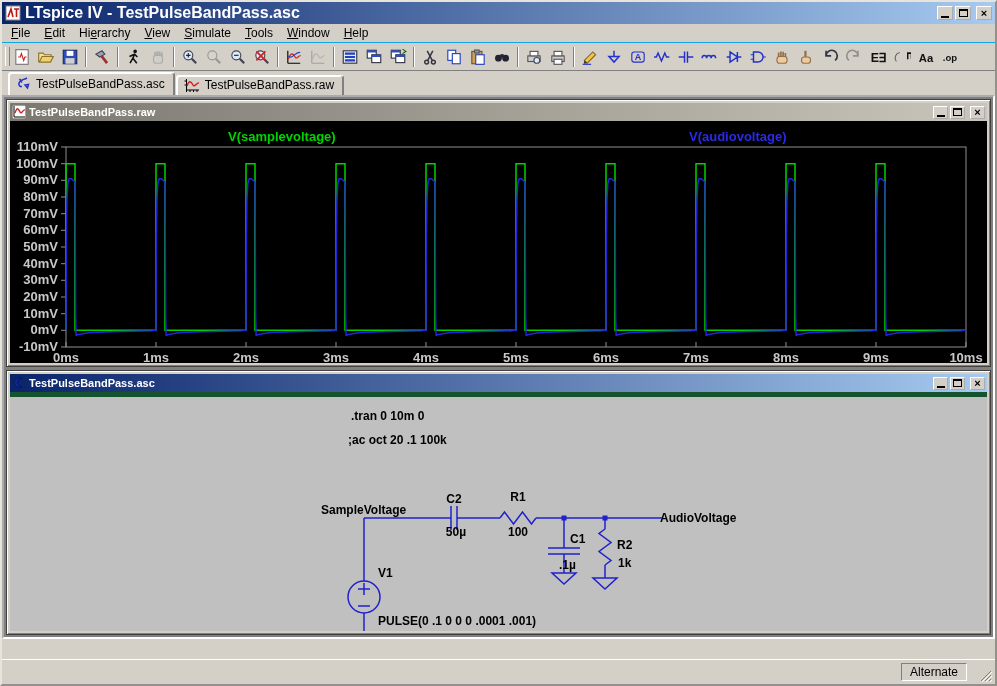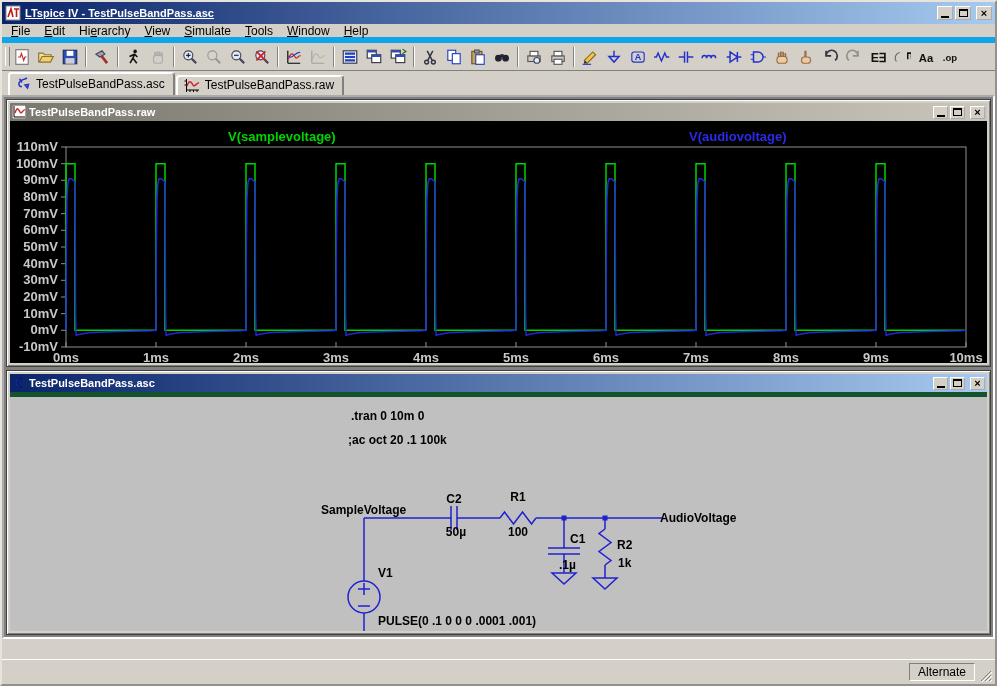--- a/index.html
+++ b/index.html
@@ -4,34 +4,34 @@
 <style>
   html,body{margin:0;padding:0;background:#3a6ea5;}
   *{box-sizing:border-box;}
   body{font-family:"Liberation Sans",sans-serif;}
   .app{width:997px;height:686px;background:#D4D0C8;border:2px outset #E8E4DC;
        display:flex;flex-direction:column;overflow:hidden;}
 
   
   .titlebar{height:22px;background:linear-gradient(90deg,#0A246A,#A6CAF0);
     display:flex;align-items:center;padding:0 3px;gap:4px;flex:0 0 auto;}
-  .titlebar .title-text{color:#fff;font-weight:bold;font-size:11px;flex:1;
-    white-space:nowrap;overflow:hidden;text-decoration:underline;}
+  .titlebar .title-text{color:#fff;font-weight:bold;font-size:16px;flex:1;
+    white-space:nowrap;overflow:hidden;}
   .win-btns{display:flex;gap:2px;align-items:center;}
   .wbtn{width:16px;height:14px;background:#D4D0C8;border:1px outset #fff;
     display:flex;align-items:center;justify-content:center;padding:0;cursor:default;
     font-size:10px;line-height:1;position:relative;}
   .wbtn .g-min{display:block;width:8px;height:2px;background:#000;margin-top:7px;}
   .wbtn .g-max{display:block;width:9px;height:8px;border:1px solid #000;border-top:2px solid #000;}
   .wbtn .g-x{font-weight:bold;font-size:11px;color:#000;font-family:"Liberation Sans",sans-serif;}
   .wbtn.gap{margin-left:3px;}
 
   
   .menubar{height:19px;display:flex;align-items:center;padding-left:2px;flex:0 0 auto;
-    font-size:12px;color:#000;background:#D4D0C8;border-bottom:6px solid #0ea5e9;}
+    font-size:12px;color:#000;background:#D4D0C8;border-bottom:1px solid #0ea5e9;}
   .menu-item{padding:2px 7px;}
   .menu-item u{text-decoration:underline;}
 
   
   .toolbar{height:28px;display:flex;align-items:center;padding:1px 2px 1px 8px;flex:0 0 auto;
     background:#D4D0C8;border-bottom:1px solid #808080;position:relative;}
   .toolbar:before{content:"";position:absolute;left:3px;top:4px;bottom:4px;width:3px;
     border-left:1px solid #fff;border-right:1px solid #808080;}
   .tbtn{width:24px;height:24px;display:flex;align-items:center;justify-content:center;
     background:transparent;border:1px solid transparent;padding:0;}
@@ -61,21 +61,21 @@
   .ctitle.active{background:linear-gradient(90deg,#0A246A,#A6CAF0);}
   .ctitle .ctext{flex:1;color:#fff;font-weight:bold;font-size:11px;white-space:nowrap;}
   .ctitle .wbtn{width:15px;height:13px;}
   .wavecontent{flex:1;background:#15803d;overflow:hidden;}
   .asccontent{flex:1;background:#C0C0C0;overflow:hidden;border-top:5px solid #14532d;}
   svg{display:block;}
   svg text{font-family:"Liberation Sans",sans-serif;}
 
   
   .statusbar{height:25px;background:#D4D0C8;border-top:1px solid #fff;flex:0 0 auto;
-    display:flex;align-items:center;justify-content:flex-end;padding:2px 3px;gap:4px;
+    display:flex;align-items:center;justify-content:flex-end;padding:2px 3px;gap:12px;
     font-size:12px;margin-top:20px;}
   .status-mode{border:1px solid;border-color:#808080 #fff #fff #808080;
     padding:1px 8px;min-width:62px;text-align:center;height:18px;}
   .grip{width:13px;height:13px;align-self:flex-end;}
 </style>
 </head>
 <body>
 
 <div class="app">
 

